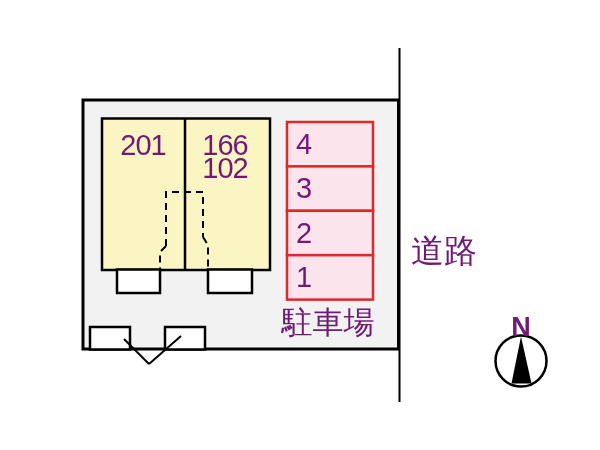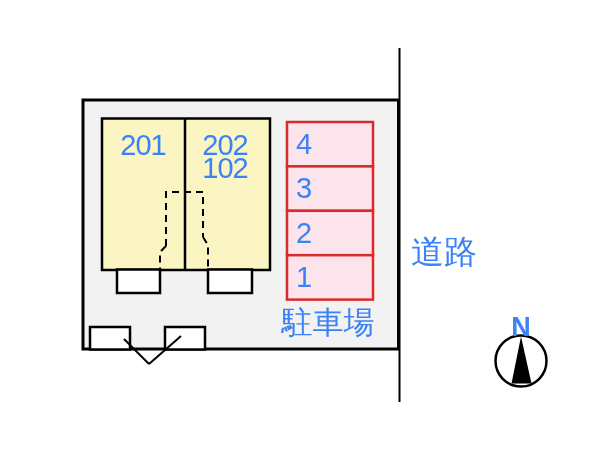--- a/index.html
+++ b/index.html
@@ -64,21 +64,21 @@
     stroke: var(--outline, #000);
     stroke-width: 2.5;
   }
   .compass-needle {
     fill: var(--outline, #000);
     stroke: none;
   }
   
   .lbl {
     position: absolute;
-    color: #3b82f6;
+    color: #701a75;
     white-space: nowrap;
   }
   .unit-label {
     width: 80px;
     text-align: center;
     font-size: 29px;
     line-height: 23px;
     letter-spacing: -1px;
   }
   .space-number {
@@ -135,27 +135,27 @@
     <line class="thin-line" x1="181" y1="336" x2="149" y2="364"></line>
 
     <circle class="compass-circle" cx="521" cy="361" r="25.5"></circle>
     <polygon class="compass-needle" points="521,336.5 511.5,383.5 531.5,383.5"></polygon>
   </svg>
 
   <div class="lbl unit-label" style="left:103px; top:134px;">
     <div>201</div>
   </div>
   <div class="lbl unit-label" style="left:185px; top:134px;">
-    <div>202</div>
+    <div>166</div>
     <div>102</div>
   </div>
 
   <div class="lbl space-number" style="left:296px; top:130px;">4</div>
   <div class="lbl space-number" style="left:296px; top:174px;">3</div>
   <div class="lbl space-number" style="left:296px; top:219px;">2</div>
   <div class="lbl space-number" style="left:296px; top:263px;">1</div>
 
   <div class="lbl cjk-label" style="left:276px; top:306px; width:104px;">駐車場</div>
-  <div class="lbl road-label" style="left:411px; top:234px;">道路</div>
+  <div class="lbl road-label" style="left:411px; top:234px;font-family:Liberation Serif, serif;">道路</div>
 
   <div class="lbl north-label" style="left:505px; top:314px;">N</div>
 
 </div>
 
 </body></html>

